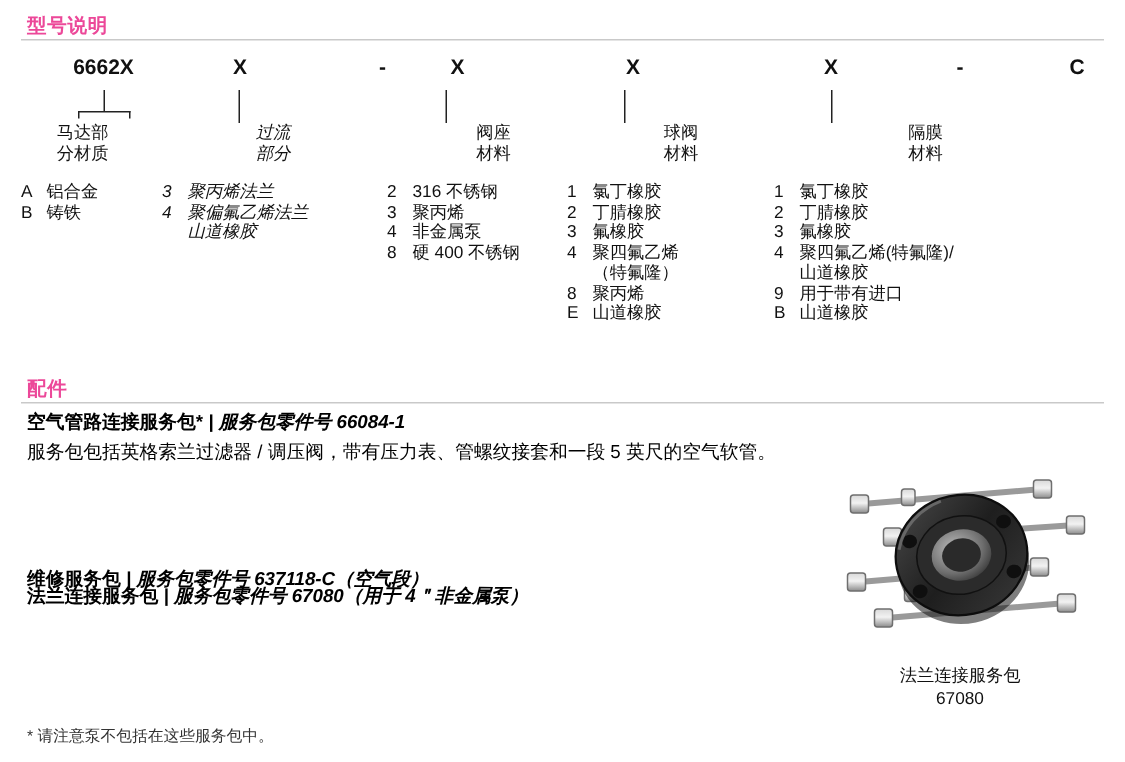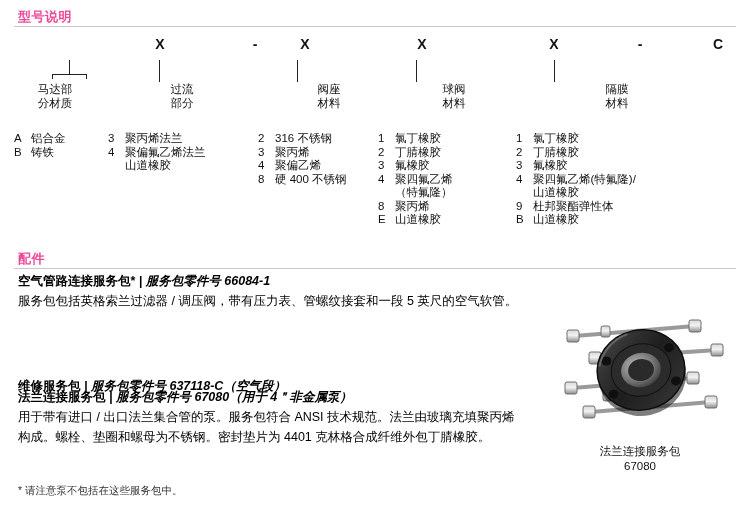--- a/index.html
+++ b/index.html
@@ -65,21 +65,21 @@
   .col {
     position: absolute;
     font-size: 11.5px;
     line-height: 13.5px;
     color: #111;
   }
   .col .head {
     text-align: center;
     font-size: 11.5px;
     line-height: 14px;
-    margin-bottom: 22px;
+    margin-bottom: 12px;
     white-space: nowrap;
   }
   .opt {
     position: relative;
     padding-left: 17px;
     white-space: nowrap;
   }
   .opt .key {
     position: absolute;
     left: 0;
@@ -160,20 +160,21 @@
     margin-top: 4px;
   }
 </style>
 </head>
 <body>
 
 <div id="model-title" class="section-title">型号说明</div>
 <div class="rule" id="rule-top"></div>
 
 <div id="code-row">
+  <span class="code" style="left:14px;width:110px;">6662X</span>
   <span class="code" style="left:130px;width:60px;">X</span>
   <span class="code" style="left:235px;width:40px;">-</span>
   <span class="code" style="left:275px;width:60px;">X</span>
   <span class="code" style="left:392px;width:60px;">X</span>
   <span class="code" style="left:524px;width:60px;">X</span>
   <span class="code" style="left:620px;width:40px;">-</span>
   <span class="code" style="left:698px;width:40px;">C</span>
 </div>
 
 <div class="vbar" style="left:69px;top:60px;height:14px;"></div>
@@ -194,21 +195,21 @@
   <div class="opt">
       <span class="key">A</span>
       <span class="val">铝合金</span>
     </div>
   <div class="opt">
       <span class="key">B</span>
       <span class="val">铸铁</span>
     </div>
 </div>
 
-<div class="col" style="left:108px;top:82px;width:120px;">
+<div class="col" style="left:108px;top:82px;width:120px;font-style:italic;">
   <div class="head" style="padding-left:28px;">过流<br>部分</div>
   <div class="opt" style="padding-left:17px;">
       <span class="key">3</span>
       <span class="val">聚丙烯法兰</span>
     </div>
   <div class="opt" style="padding-left:17px;">
       <span class="key">4</span>
       <span class="val">聚偏氟乙烯法兰</span>
     </div>
   <div class="opt" style="padding-left:17px;">
@@ -222,21 +223,21 @@
   <div class="opt" style="padding-left:17px;">
       <span class="key">2</span>
       <span class="val">316 不锈钢</span>
     </div>
   <div class="opt" style="padding-left:17px;">
       <span class="key">3</span>
       <span class="val">聚丙烯</span>
     </div>
   <div class="opt" style="padding-left:17px;">
       <span class="key">4</span>
-      <span class="val">聚偏乙烯</span>
+      <span class="val">非金属泵</span>
     </div>
   <div class="opt" style="padding-left:17px;">
       <span class="key">8</span>
       <span class="val">硬 400 不锈钢</span>
     </div>
 </div>
 
 <div class="col" style="left:378px;top:82px;width:130px;">
   <div class="head" style="padding-left:22px;">球阀<br>材料</div>
   <div class="opt" style="padding-left:17px;">
@@ -280,21 +281,21 @@
       <span class="key">3</span>
       <span class="val">氟橡胶</span>
     </div>
   <div class="opt" style="padding-left:17px;">
       <span class="key">4</span>
       <span class="val">聚四氟乙烯(特氟隆)/</span>
       <span class="cont">山道橡胶</span>
     </div>
   <div class="opt" style="padding-left:17px;">
       <span class="key">9</span>
-      <span class="val">杜邦聚酯弹性体</span>
+      <span class="val">用于带有进口</span>
     </div>
   <div class="opt" style="padding-left:17px;">
       <span class="key">B</span>
       <span class="val">山道橡胶</span>
     </div>
 </div>
 
 <div id="acc-title" class="section-title">配件</div>
 <div class="rule" id="rule-acc"></div>
 
@@ -311,21 +312,20 @@
     <span class="acc-head">维修服务包</span>
     <span class="acc-pn">| 服务包零件号 637118-C（空气段）</span>
   </div>
 </div>
 
 <div class="acc-block" style="top:388px;">
   <div>
     <span class="acc-head">法兰连接服务包</span>
     <span class="acc-pn">| 服务包零件号 67080（用于 4＂非金属泵）</span>
   </div>
-  <div class="acc-body" style="width:505px;">用于带有进口 / 出口法兰集合管的泵。服务包符合 ANSI 技术规范。法兰由玻璃充填聚丙烯构成。螺栓、垫圈和螺母为不锈钢。密封垫片为 4401 克林格合成纤维外包丁腈橡胶。</div>
 </div>
 
 <div id="footnote">* 请注意泵不包括在这些服务包中。</div>
 
 <div id="photo-wrap">
   <div id="photo">
     <svg width="190" height="140" viewBox="0 0 190 140" xmlns="http://www.w3.org/2000/svg">
       <defs>
         <linearGradient id="steel" x1="0" y1="0" x2="0" y2="1">
           <stop offset="0%" stop-color="#d9d9d9"></stop>

